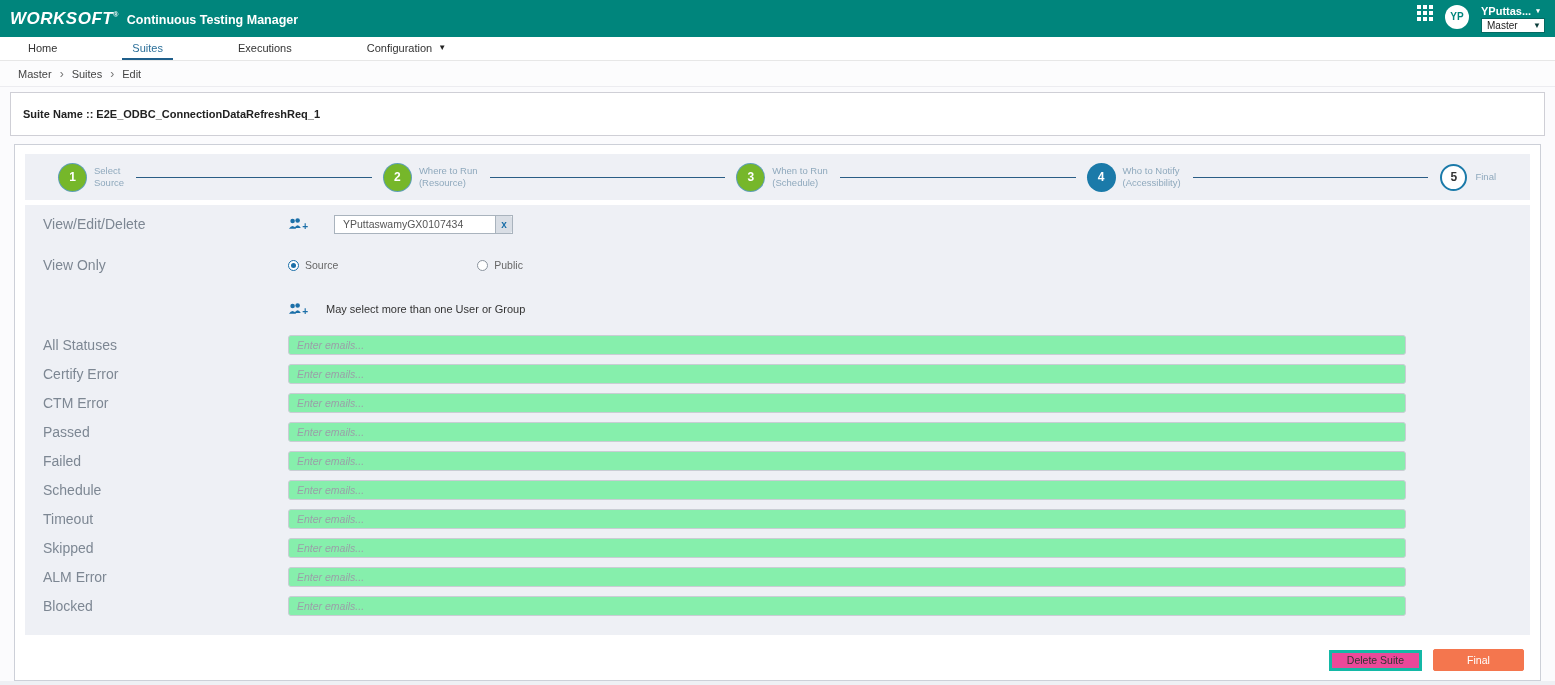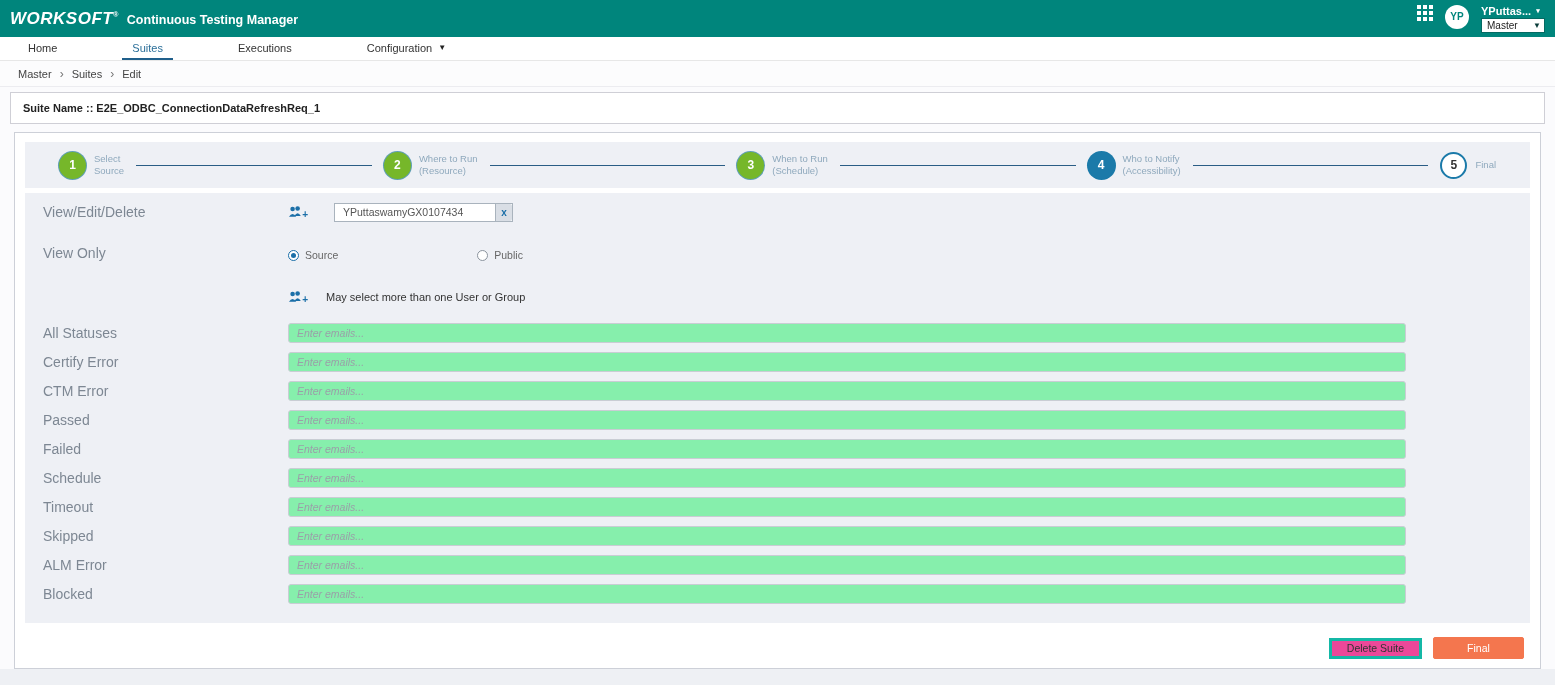--- a/index.html
+++ b/index.html
@@ -51,21 +51,21 @@
 
   
   .breadcrumb-bar { height:26px; background:#fcfcfd; border-bottom:1px solid #ececf0; display:flex; align-items:center; padding-left:18px; }
   .crumb-item { font-size:11px; color:#444; display:flex; align-items:center; cursor:pointer; }
   .crumb-item + .crumb-item::before { content:"\203A"; margin:0 8px; color:#777; font-size:12px; }
 
   .content-zone { background:#fbfbfd; padding-top:5px; }
 
   
   .suite-card {
-    margin:0 10px; height:32px; background:#fff; border:1px solid #cfcfd6;
+    margin:0 10px; height:44px; background:#fff; border:1px solid #cfcfd6;
     display:flex; align-items:center; padding-left:12px;
   }
   .suite-name { font-size:11px; font-weight:bold; color:#222; }
 
   
   .panel {
     margin:8px 14px 0 14px; height:537px; background:#fff;
     border:1px solid #cdd0d8; padding:9px 10px; display:flex; flex-direction:column;
   }
   .stepper-block {
@@ -94,21 +94,21 @@
 
   .chip-row { margin-bottom:22px; min-height:22px; }
   .chip { display:flex; align-items:stretch; border:1px solid #a9b3bd; background:#fff; height:19px; margin-left:18px; }
   .chip-text { font-size:10.5px; color:#555; display:flex; align-items:center; padding:0 8px; width:160px; }
   .chip-remove {
     width:17px; background:#d9dee5; border-left:1px solid #a9b3bd; color:#1b6fa8;
     font-size:10px; font-weight:bold; display:flex; align-items:center; justify-content:center;
     cursor:pointer; border-radius:0 2px 2px 0;
   }
 
-  .radio-row { margin-bottom:28px; min-height:16px;align-items:flex-end; }
+  .radio-row { margin-bottom:28px; min-height:16px; }
   .radio-opt { display:flex; align-items:center; gap:6px; font-size:10.5px; color:#666; cursor:pointer; }
   .radio-circle { width:11px; height:11px; border-radius:50%; border:1px solid #8b949e; background:#fff; position:relative; }
   .radio-circle.checked { border-color:#1b6fa8; }
   .radio-circle.checked::after {
     content:""; position:absolute; left:2px; top:2px; width:5px; height:5px;
     border-radius:50%; background:#1b6fa8;
   }
   .radio-gap { width:139px; }
 
   .hint-row { margin-bottom:18px; min-height:16px; }

